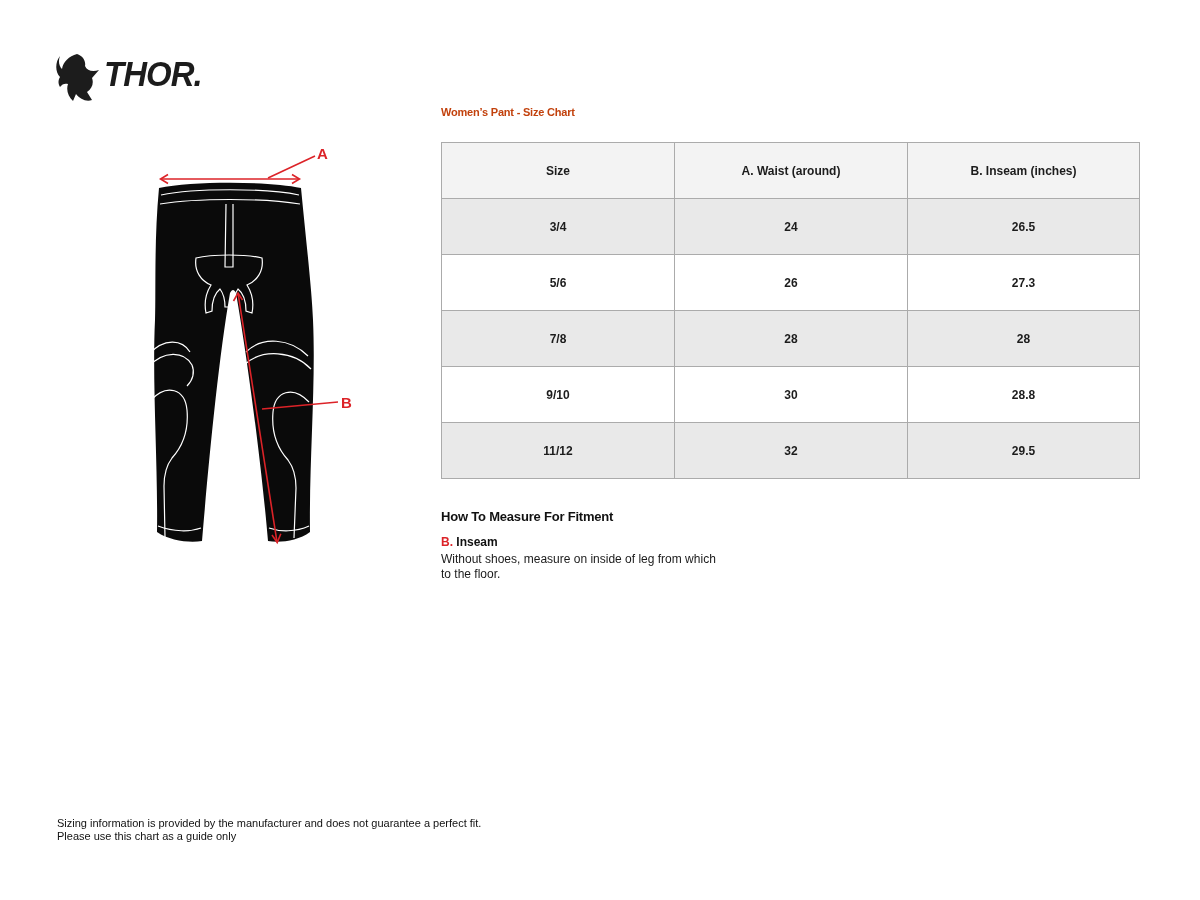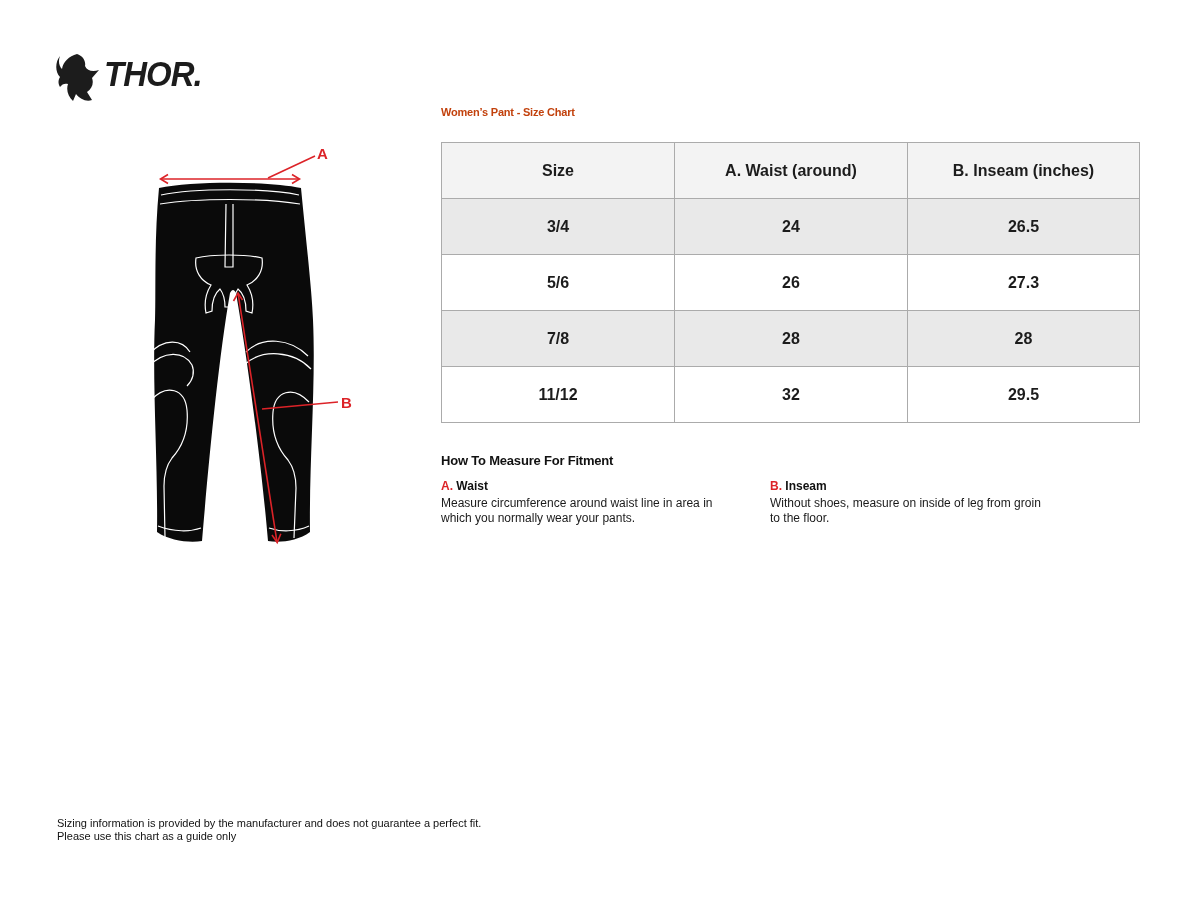--- a/index.html
+++ b/index.html
@@ -17,21 +17,21 @@
   
   .figure { position:absolute; left:122px; top:140px; width:246px; height:432px; }
 
   
   .content { position:absolute; left:441px; top:106px; width:698px; }
   .page-title { font-size:11px; font-weight:700; color:#c2410c; letter-spacing:-.2px; }
 
   table.size-chart { width:698px; border-collapse:collapse; table-layout:fixed; margin-top:24px; }
   .size-chart th, .size-chart td {
     border:1px solid #ababab; height:56px; text-align:center; vertical-align:middle;
-    font-size:16px; font-weight:700; color:#1c1c1c;
+    font-size:12px; font-weight:700; color:#1c1c1c;
   }
   .size-chart thead th { background:#f3f3f3; }
   .size-chart tbody tr:nth-child(odd) td { background:#e9e9e9; }
   .size-chart tbody tr:nth-child(even) td { background:#ffffff; }
 
   .howto { margin-top:30px; }
   .howto-title { font-size:13px; font-weight:700; color:#111; letter-spacing:-.2px; }
   .measure-cols { display:flex; margin-top:11px; }
   .measure-col { width:329px; }
   .measure-label { font-size:12px; font-weight:700; color:#111; }
@@ -120,43 +120,41 @@
           <td>5/6</td>
           <td>26</td>
           <td>27.3</td>
         </tr>
         <tr>
           <td>7/8</td>
           <td>28</td>
           <td>28</td>
         </tr>
         <tr>
+          <td>9/10</td>
+          <td>30</td>
+          <td>28.8</td>
+        </tr>
+        <tr>
           <td>11/12</td>
           <td>32</td>
           <td>29.5</td>
         </tr>
       </tbody>
   </table>
 
   <div class="howto">
     <div class="howto-title">How To Measure For Fitment</div>
     <div class="measure-cols">
       <div class="measure-col">
         <div class="measure-label">
-          <span class="key">A.</span>
-          <span>Waist</span>
-        </div>
-        <div class="measure-text">Measure circumference around waist line in area in which you normally wear your pants.</div>
-      </div>
-      <div class="measure-col">
-        <div class="measure-label">
           <span class="key">B.</span>
           <span>Inseam</span>
         </div>
-        <div class="measure-text">Without shoes, measure on inside of leg from groin to the floor.</div>
+        <div class="measure-text">Without shoes, measure on inside of leg from which to the floor.</div>
       </div>
     </div>
   </div>
 </div>
 
 <div class="footnote">
   <div>Sizing information is provided by the manufacturer and does not guarantee a perfect fit.</div>
   <div>Please use this chart as a guide only</div>
 </div>
 

